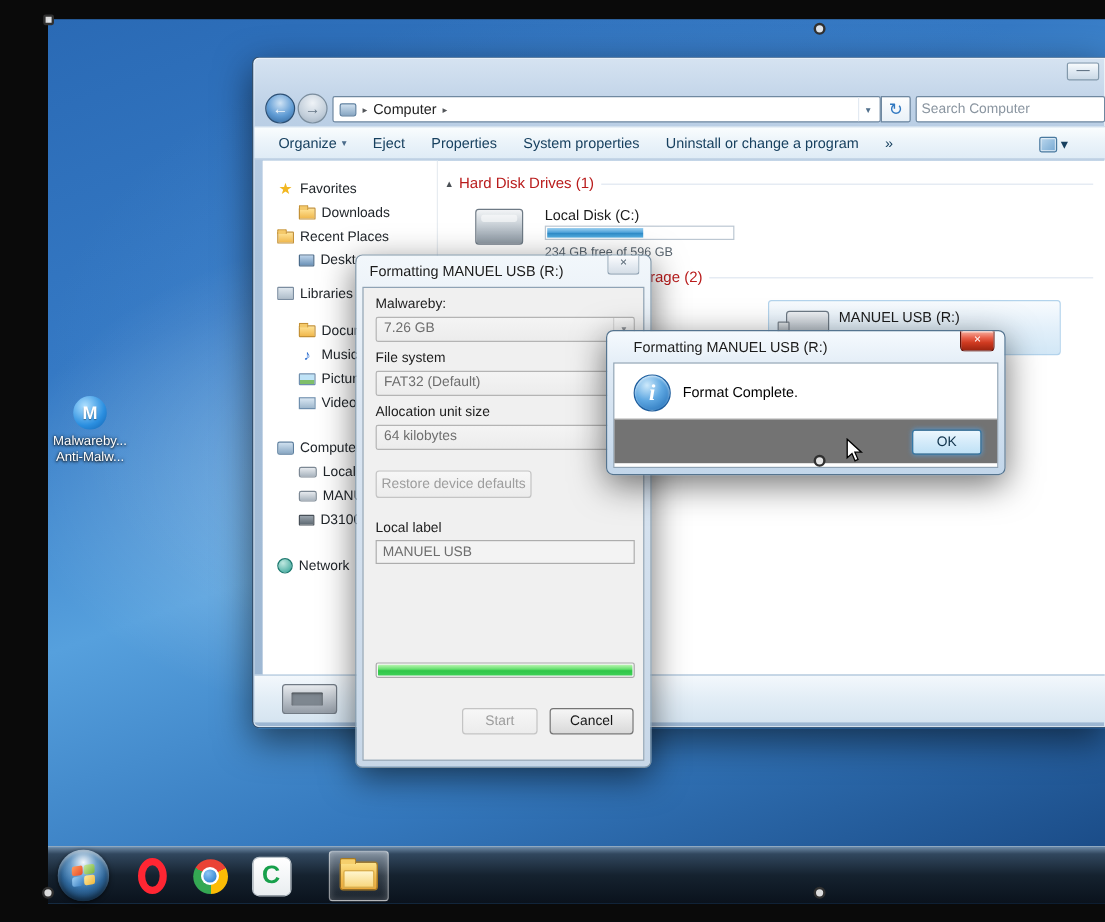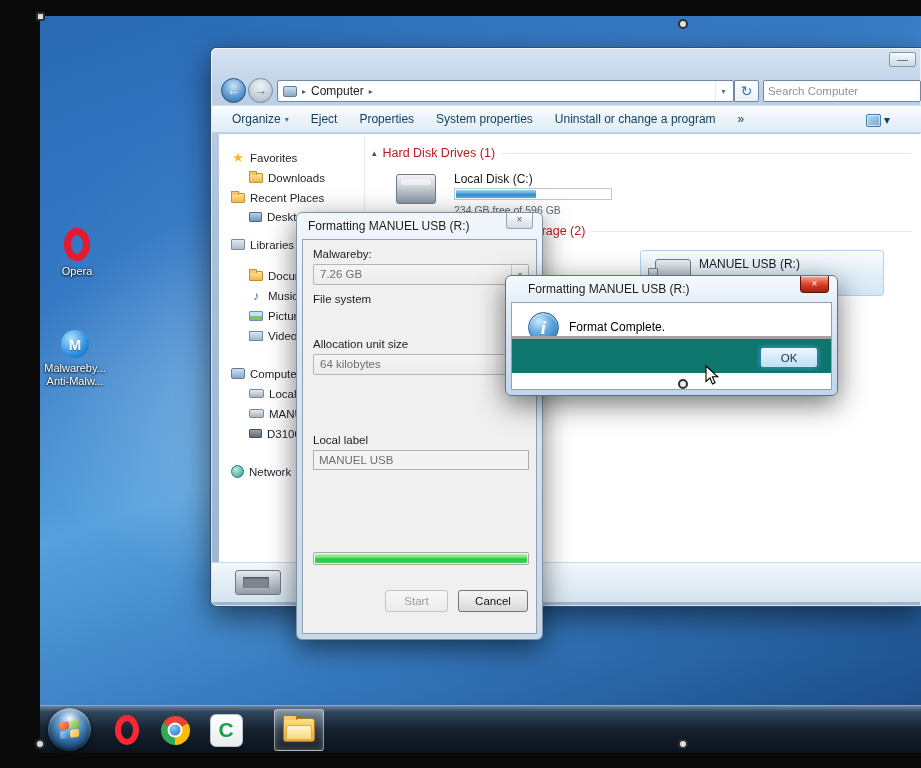--- a/index.html
+++ b/index.html
@@ -150,21 +150,21 @@
 .cbbox{width:13px;height:13px;border:1px solid #9aa0a6;background:linear-gradient(#f4f4f4,#ebebeb);
   display:flex;align-items:center;justify-content:center;font-size:10px;color:#8a8f94;flex:none}
 .pbar{position:absolute;border:1px solid #a9a9a9;border-radius:2px;background:#f5f5f5;padding:1px}
 .pfill{height:100%;border-radius:1px;
   background:linear-gradient(180deg,#b8f4b0 0%,#66e06e 40%,#2fc648 55%,#3fd057 100%)}
 .wbtn{position:absolute;display:flex;align-items:center;justify-content:center;font-size:11.5px;border-radius:3px}
 .wbtn.disabled{background:linear-gradient(#f7f7f7,#ececec);border:1px solid #c4c4c4;color:#9d9d9d}
 .wbtn.normal{background:linear-gradient(#f6f6f6,#e8e8e8 50%,#d9d9d9);border:1px solid #757575;color:#151515}
 .wbtn.default{background:linear-gradient(#ecf7fe,#d4ebfa 50%,#bfe1f5);border:1px solid #3579a8;
   box-shadow:0 0 4px rgba(80,160,230,.8);color:#10334c}
-.dfooter{position:absolute;left:0;right:0;bottom:16px;height:37px;background:#0f766e;border-top:3px solid #a3a3a3}
+.dfooter{position:absolute;left:0;right:0;bottom:3px;height:37px;background:#737373;border-top:1px solid #a3a3a3}
 .info-icon{position:absolute;left:16px;top:9px;width:31px;height:31px;border-radius:50%;display:flex;align-items:center;
   justify-content:center;background:radial-gradient(circle at 35% 28%,#cde9fb 0%,#5fa8e2 45%,#1a66b0 100%);
   border:1px solid #1d5d9d;color:#fff;font-family:"Liberation Serif",serif;font-style:italic;font-weight:bold;
   font-size:19px;box-shadow:inset 0 1px 2px rgba(255,255,255,.7)}
 .dmsg{position:absolute;left:57px;top:17px;font-size:12px;color:#000}
 
 
 .taskbar{position:absolute;left:40px;top:705px;width:881px;height:48px;z-index:12;
   background:linear-gradient(180deg,#6b87a3 0%,#31475e 12%,#15222f 50%,#0a121c 100%);
   border-top:1px solid #90a8bf}
@@ -208,24 +208,20 @@
 .handle.sq{border-radius:2px;width:9px;height:9px}
 .cursor{position:absolute;left:705px;top:365px;z-index:41}
 </style>
 </head>
 <body>
 
 <div class="screen">
 
   <div class="desktop"></div>
 
-  <div class="dicon" style="left:38px;top:228px">
-    <div class="art-opera"></div>
-    <div class="di-label">Opera</div>
-  </div>
   <div class="dicon" style="left:33px;top:330px;width:84px">
     <div class="art-mbam">M</div>
     <div class="di-label">
       <span>Malwareby...</span><br>
       <span>Anti-Malw...</span>
     </div>
   </div>
 
   <div class="win">
     <div class="winmin">—</div>
@@ -363,25 +359,30 @@
   <div class="dlg dlgF">
     <div class="dtitle">Formatting MANUEL USB (R:)</div>
     <div class="dclose-gray">×</div>
     <div class="dclient">
       <div class="flabel" style="left:10px;top:8px">Malwareby:</div>
       <div class="combo" style="left:10px;top:24px;width:216px">
         <span>7.26 GB</span>
         <span class="arr">▾</span>
       </div>
       <div class="flabel" style="left:10px;top:53px">File system</div>
+      <div class="combo" style="left:10px;top:69px;width:216px">
+        <span>FAT32 (Default)</span>
+        <span class="arr">▾</span>
+      </div>
       <div class="flabel" style="left:10px;top:98px">Allocation unit size</div>
       <div class="combo" style="left:10px;top:114px;width:216px">
         <span>64 kilobytes</span>
         <span class="arr">▾</span>
       </div>
+      <div class="wbtn disabled" style="left:10px;top:152px;width:130px;height:23px">Restore device defaults</div>
       <div class="flabel" style="left:10px;top:194px">Local label</div>
       <div class="tbox" style="left:10px;top:210px;width:216px">MANUEL USB</div>
       <div class="pbar" style="left:10px;top:312px;width:216px;height:13px">
         <div class="pfill" style="width: 100%;"></div>
       </div>
       <div class="wbtn disabled" style="left:82px;top:350px;width:63px;height:22px">Start</div>
       <div class="wbtn normal" style="left:155px;top:350px;width:70px;height:22px">Cancel</div>
     </div>
   </div>
 

